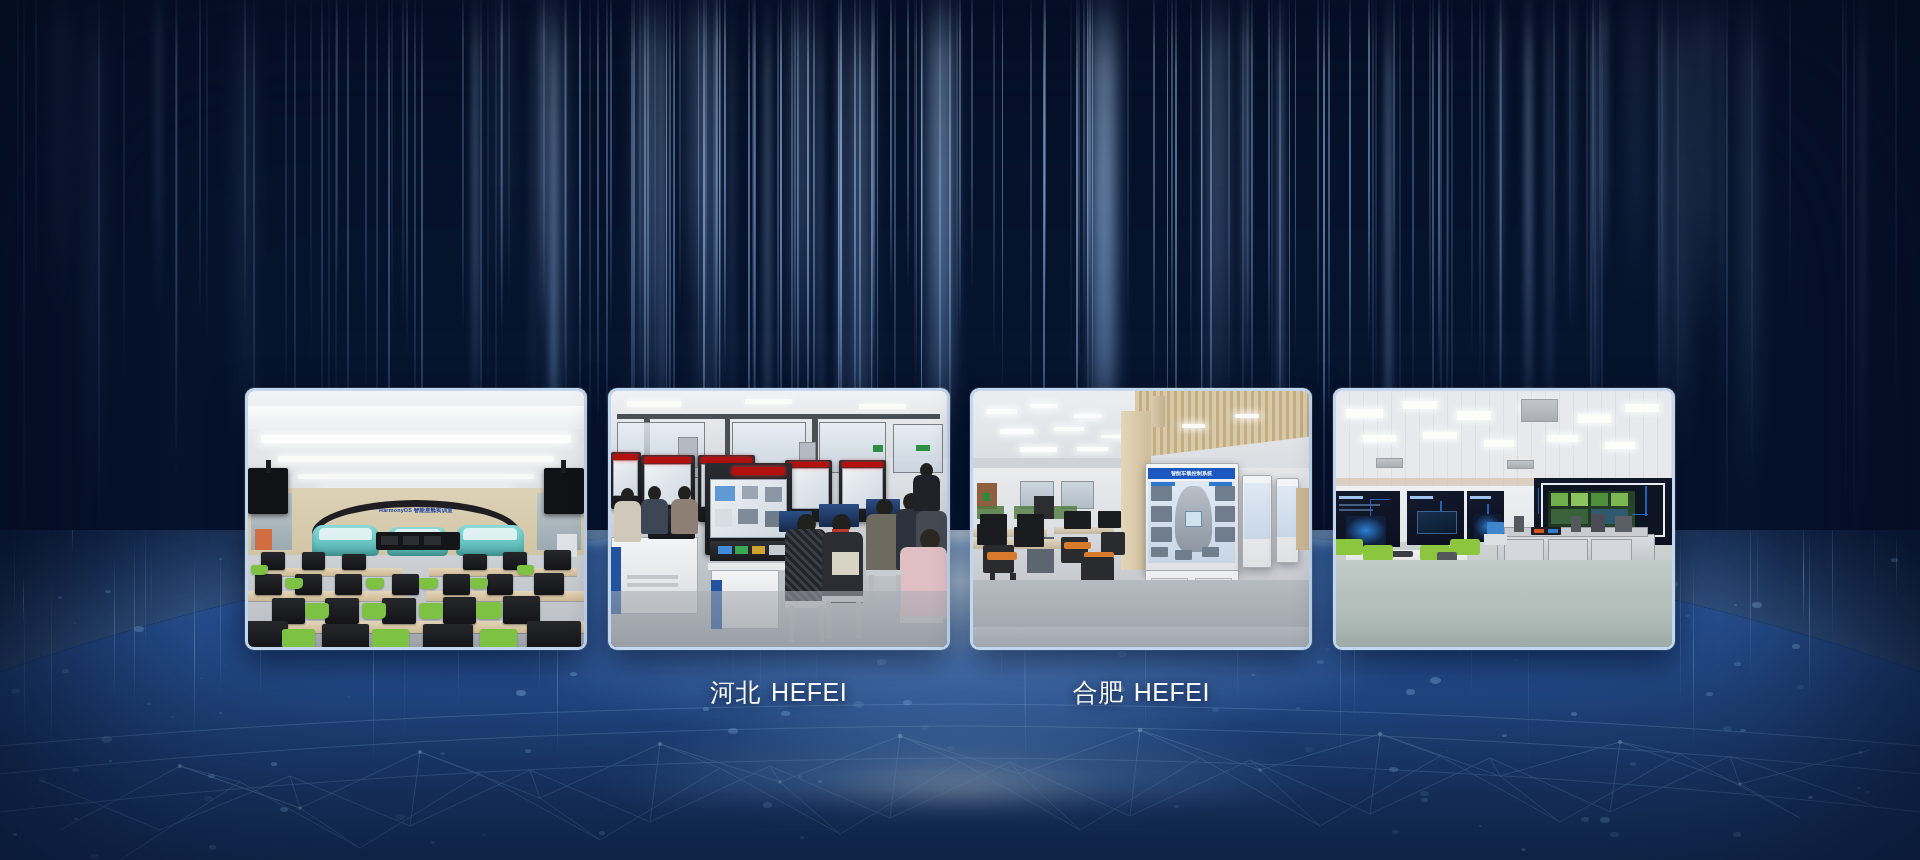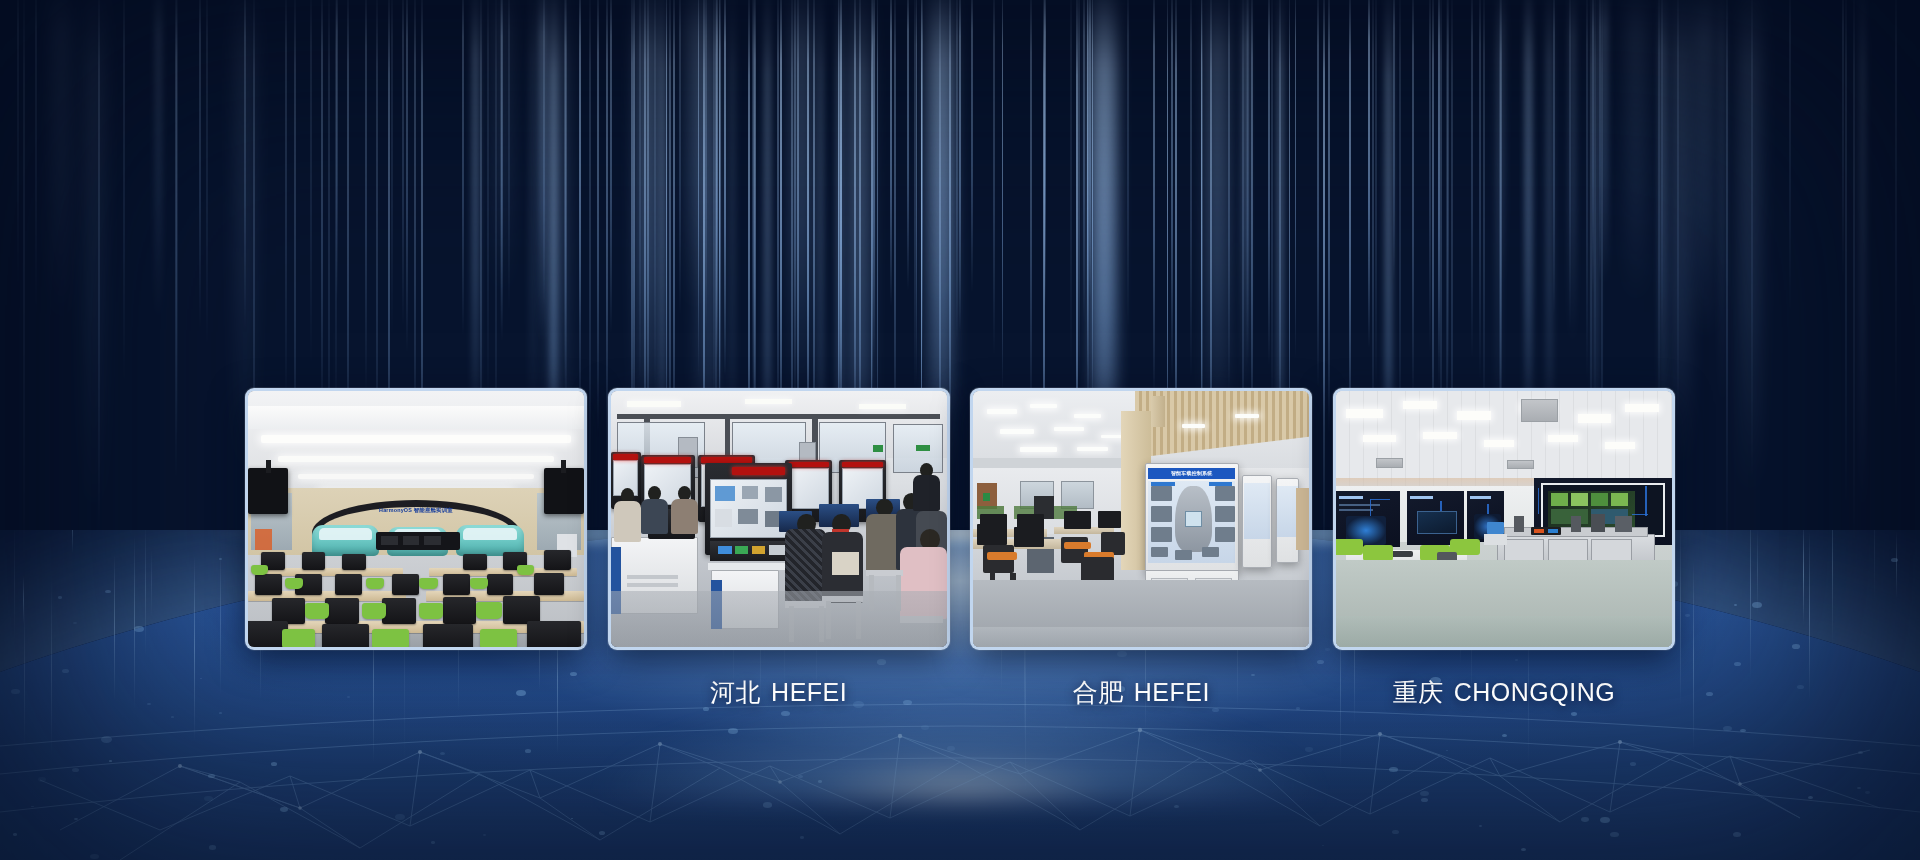--- a/index.html
+++ b/index.html
@@ -936,19 +936,16 @@
           <div class="abs gbase" style="left:6%;top:76%;width:13%;height:3.4%;"></div>
           <div class="abs gbase" style="left:20%;top:76%;width:13%;height:3.4%;"></div>
           <div class="abs gbase" style="left:0%;top:71%;width:11%;height:3%;"></div>
           <div class="abs gbase" style="left:33%;top:70%;width:11%;height:3%;"></div>
           <div class="abs" style="left:4%;top:68%;width:1.6%;height:9%;background:#9ea2a8;"></div>
           <div class="abs" style="left:24%;top:70%;width:1.6%;height:7%;background:#9ea2a8;"></div>
           <div class="abs floor4"></div>
           <div class="abs" style="left:0;bottom:0;width:100%;height:12%;background:linear-gradient(180deg,rgba(175,190,185,.45),rgba(150,166,161,.65));"></div>
         </div>
       </div>
-      <div class="caption">
-        <span>重庆</span><span class="en">CHONGQING</span>
-      </div>
     </div>
 
   </div>
 </div>
 
 </body></html>

